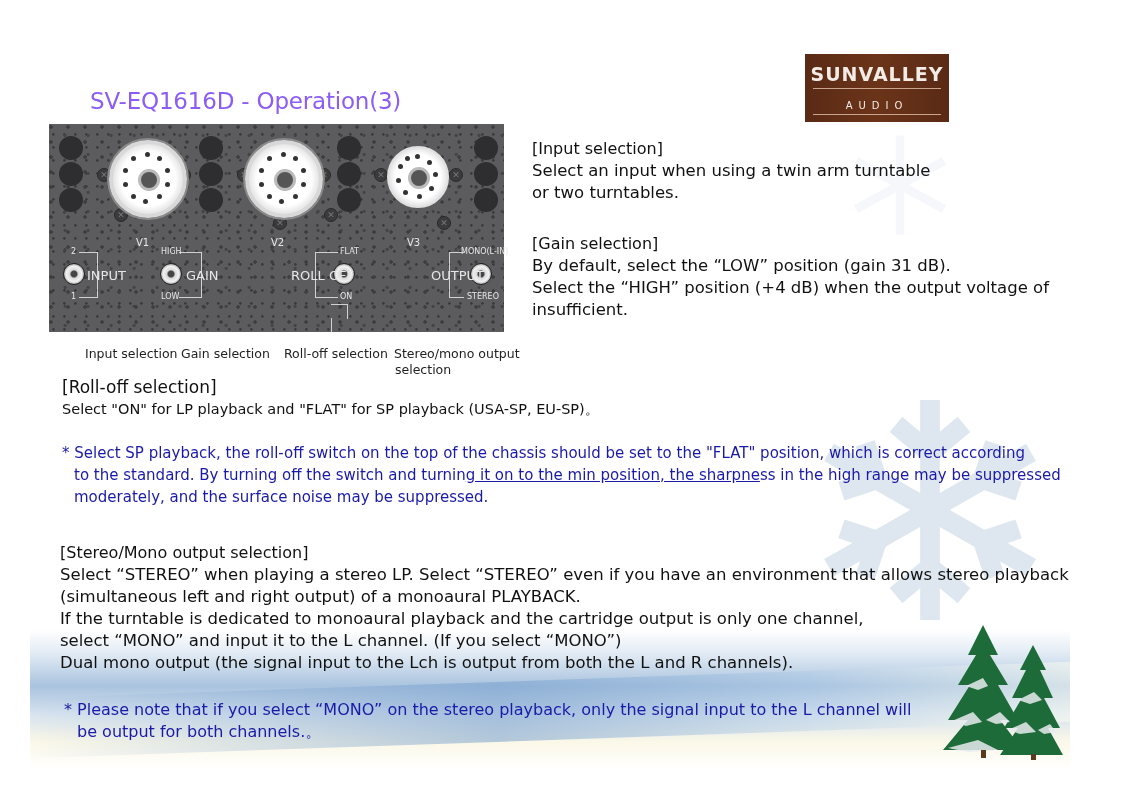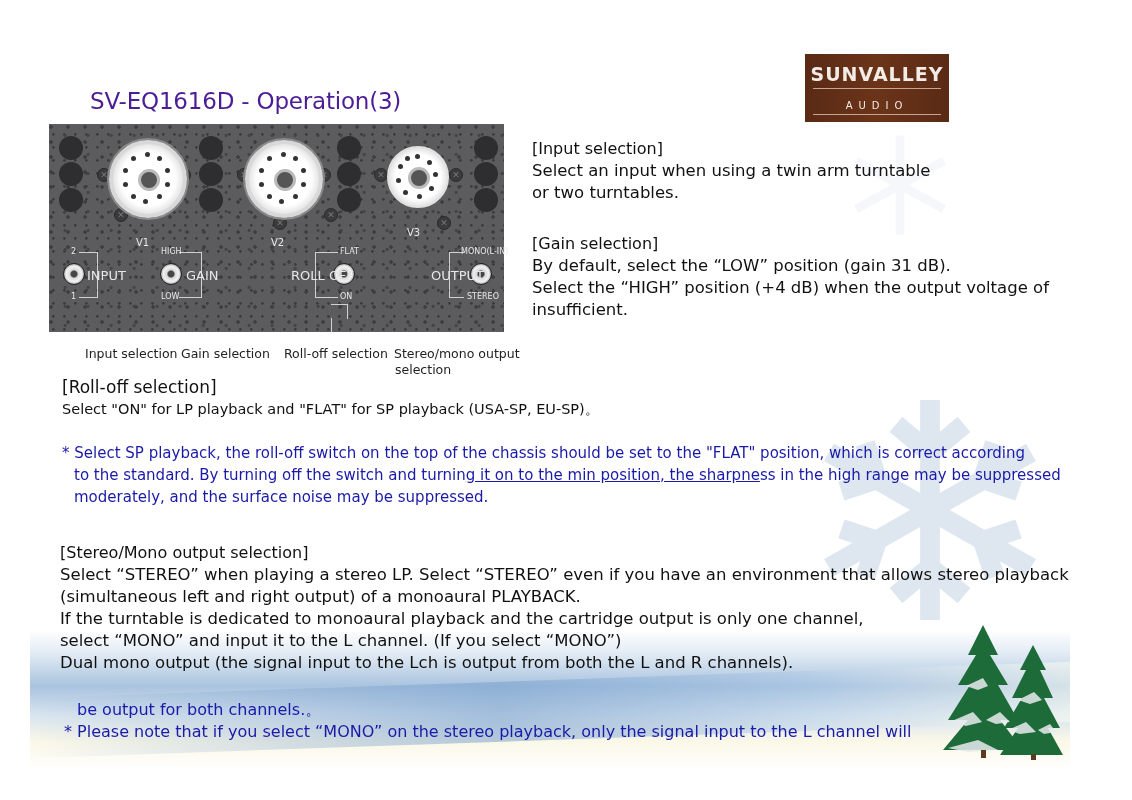--- a/index.html
+++ b/index.html
@@ -22,21 +22,21 @@
     .snowflake {
       position: absolute; left: 820px; top: 400px; width: 220px; height: 220px;
       opacity: 0.22;
     }
     .snowflake-top {
       position: absolute; left: 840px; top: 130px; width: 120px; height: 110px;
       opacity: 0.08;
     }
     .page-title {
       position: absolute; left: 90px; top: 88px; font-size: 23px; letter-spacing: -0.2px;
-      font-family: "DejaVu Sans", sans-serif; color: #4c1d95;
+      font-family: "DejaVu Sans", sans-serif; color: #8b5cf6;
     }
     .logo {
       position: absolute; left: 805px; top: 54px; width: 144px; height: 68px;
       background: linear-gradient(90deg, #5a2a15, #6b3419 50%, #5a2a15);
       color: #f3ece6; text-align: center;
     }
     .logo .brand { font-family: "DejaVu Sans", sans-serif; font-weight: bold; font-size: 19px; letter-spacing: 1px; margin-top: 9px; }
     .logo .rule { height: 1px; background: #c9a48f; margin: 3px 8px; }
     .logo .sub { font-size: 10px; letter-spacing: 6px; margin-top: 11px; }
 
@@ -172,21 +172,21 @@
       <span class="pin" style="left:40px;top:38px"></span>
       <span class="pin" style="left:28px;top:46px"></span>
       <span class="pin" style="left:14px;top:42px"></span>
       <span class="pin" style="left:7px;top:30px"></span>
       <span class="pin" style="left:9px;top:16px"></span>
       <span class="pin" style="left:16px;top:8px"></span>
   </div>
 
   <div class="tube-label" style="left:87px;top:113px">V1</div>
   <div class="tube-label" style="left:222px;top:113px">V2</div>
-  <div class="tube-label" style="left:358px;top:103px">V3</div>
+  <div class="tube-label" style="left:358px;top:113px">V3</div>
 
   <div class="bracket" style="left:30px;top:128px;width:18px;height:44px;border-left:none"></div>
   <div class="sw-label" style="left:22px;top:123px">2</div>
   <div class="sw-label" style="left:22px;top:168px">1</div>
   <div class="toggle" style="left:14px;top:139px"></div>
   <div class="sw-label sw-main" style="left:38px;top:144px">INPUT</div>
 
   <div class="bracket" style="left:130px;top:128px;width:22px;height:44px;border-left:none"></div>
   <div class="sw-label" style="left:112px;top:123px">HIGH</div>
   <div class="sw-label" style="left:112px;top:168px">LOW</div>
@@ -241,22 +241,22 @@
 <div class="section" style="left:60px;top:542px">
   <div class="head">[Stereo/Mono output selection]</div>
   <div>Select “STEREO” when playing a stereo LP. Select “STEREO” even if you have an environment that allows stereo playback</div>
   <div>(simultaneous left and right output) of a monoaural PLAYBACK.</div>
   <div>If the turntable is dedicated to monoaural playback and the cartridge output is only one channel,</div>
   <div>select “MONO” and input it to the L channel. (If you select “MONO”)</div>
   <div>Dual mono output (the signal input to the Lch is output from both the L and R channels).</div>
 </div>
 
 <div class="note" style="left:64px;top:699px;font-size:16px">
+  <div>* Please note that if you select “MONO” on the stereo playback, only the signal input to the L channel will</div>
   <div style="padding-left:13px">be output for both channels.。</div>
-  <div>* Please note that if you select “MONO” on the stereo playback, only the signal input to the L channel will</div>
 </div>
 
 <svg class="trees" viewBox="0 0 130 140">
   <g fill="#1e6b3a">
     <polygon points="45,5 30,35 38,35 20,65 32,65 10,100 30,100 5,130 85,130 62,100 80,100 60,65 70,65 52,35 60,35"></polygon>
     <polygon points="95,25 82,50 88,50 74,78 84,78 66,108 80,108 62,135 125,135 110,108 122,108 106,78 115,78 102,50 108,50"></polygon>
   </g>
   <g fill="#e8ecef" opacity="0.85">
     <polygon points="28,66 45,58 50,66 40,70"></polygon>
       <polygon points="14,101 35,92 44,102 28,106"></polygon>

